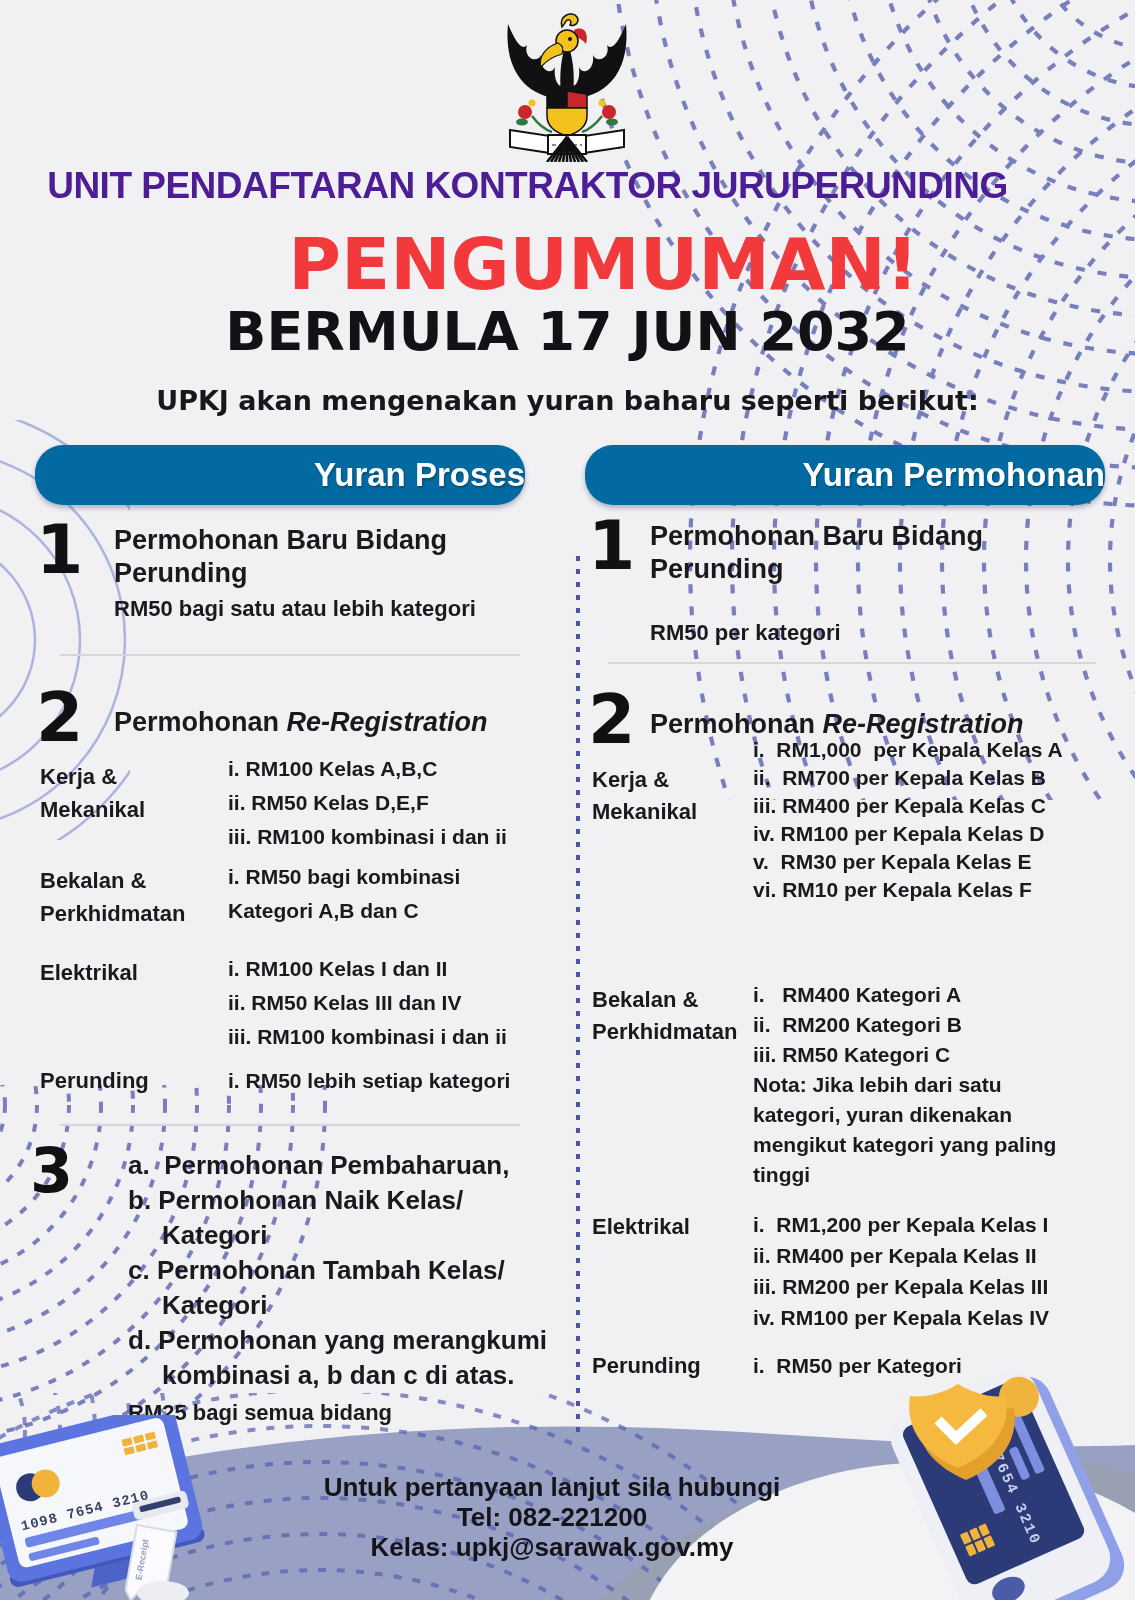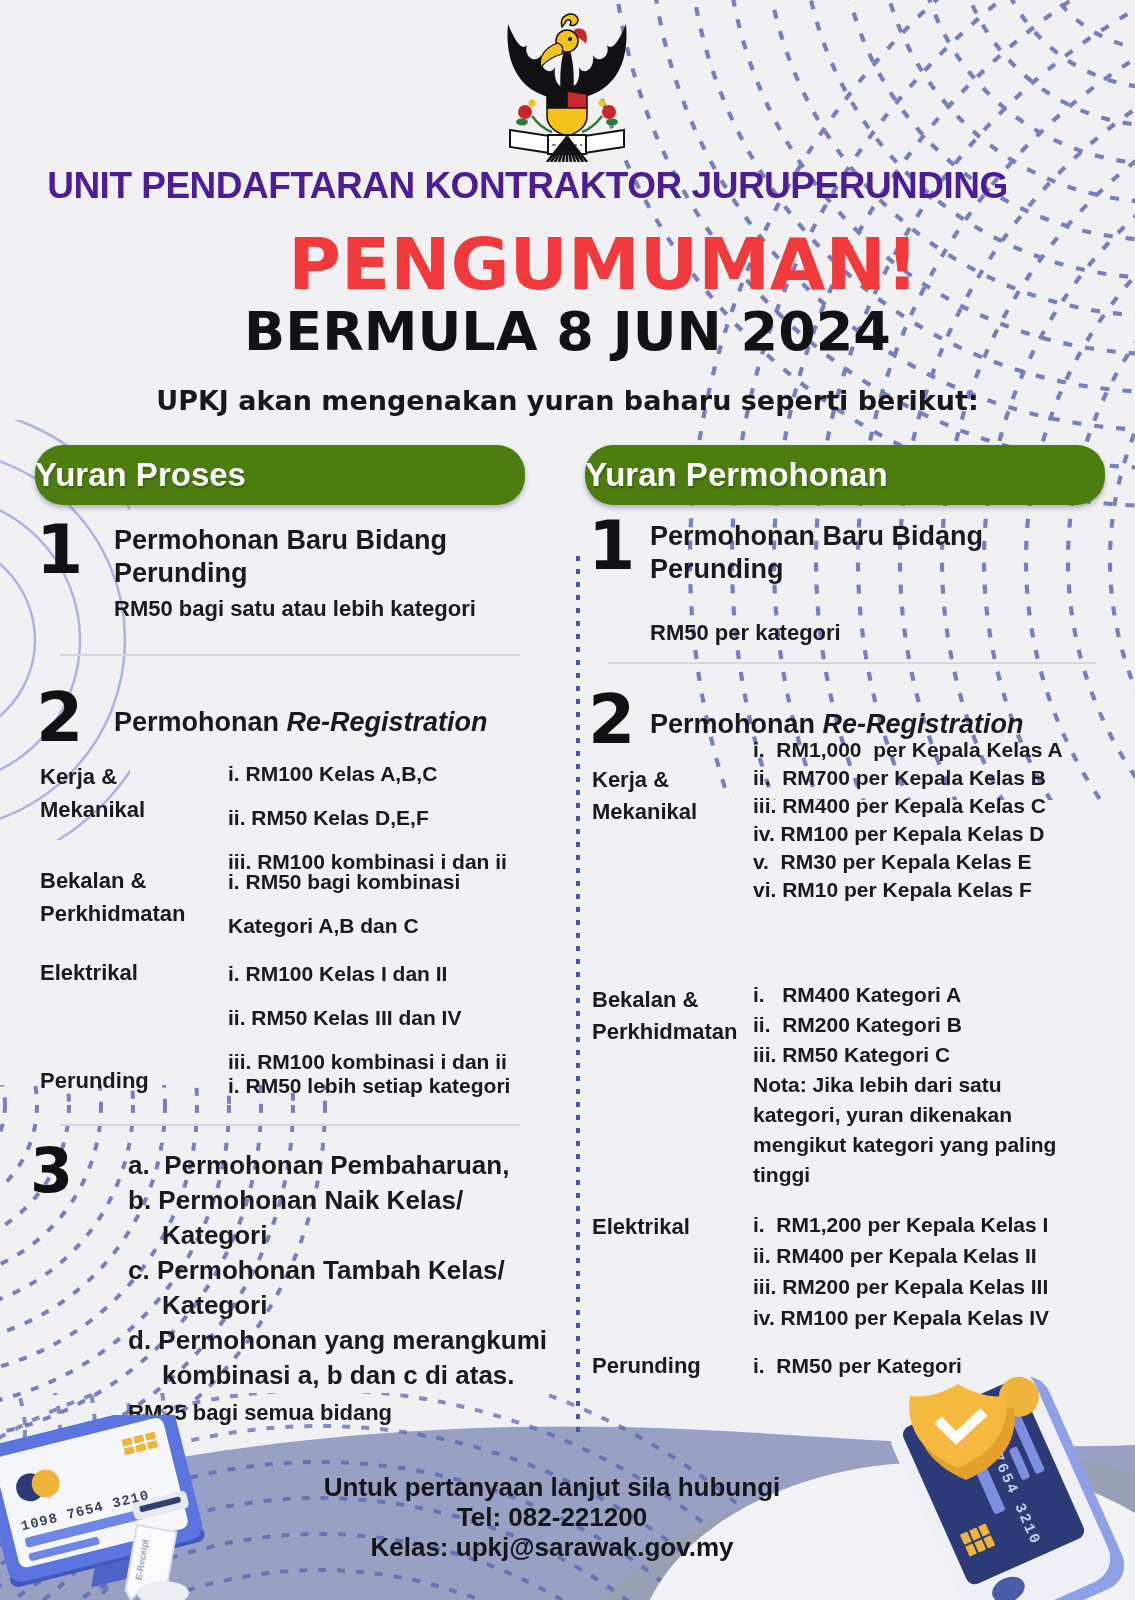--- a/index.html
+++ b/index.html
@@ -6,28 +6,28 @@
   #poster{position:relative;width:1135px;height:1600px;margin:0 auto;background:#f1f1f3;
           overflow:hidden;font-family:"Liberation Sans",sans-serif;color:#17171c;}
   .abs{position:absolute;}
   svg{display:block;}
   .org-title{width:1055px;text-align:center;font-weight:700;font-size:37px;letter-spacing:-0.5px;color:#4c1d95;}
   .announce{width:1135px;text-align:center;font-family:"DejaVu Sans",sans-serif;font-weight:900;
             font-size:72px;letter-spacing:0px;color:#f23a3c;padding-left:36px;}
   .bermula{width:1135px;text-align:center;font-family:"DejaVu Sans",sans-serif;font-weight:900;
            font-size:54px;color:#121216;}
   .subtitle{width:1135px;text-align:center;font-family:"DejaVu Sans",sans-serif;font-weight:700;font-size:27px;color:#17171c;}
-  .pill{background:#4d7c0f;border-radius:28px;box-shadow:0 3px 5px rgba(50,60,100,.35);
-        display:flex;align-items:center;justify-content:flex-start;}
+  .pill{background:#0369a1;border-radius:28px;box-shadow:0 3px 5px rgba(50,60,100,.35);
+        display:flex;align-items:center;justify-content:flex-end;}
   .pill span{color:#fff;font-weight:700;font-size:33px;text-shadow:1px 2px 2px rgba(0,0,0,.25);}
   .num{font-family:"DejaVu Sans",sans-serif;font-weight:900;font-size:68px;line-height:1;color:#111114;}
   .sec-title{font-weight:800;font-size:27px;line-height:33px;white-space:pre-wrap;color:#1a1a1e;}
   .sec-note{font-weight:700;font-size:22px;color:#1a1a1e;}
   .row-label{font-weight:700;font-size:22px;line-height:33px;white-space:pre-wrap;color:#1a1a1e;}
-  .row-items{font-weight:700;font-size:21px;line-height:44px;white-space:pre-wrap;color:#1a1a1e;}
+  .row-items{font-weight:700;font-size:21px;line-height:34px;white-space:pre-wrap;color:#1a1a1e;}
   .hr{height:2px;background:#d7d7da;}
   .vdivider{width:4px;background:repeating-linear-gradient(to bottom,#4b55a5 0 5px,transparent 5px 13px);}
   .list3-item{font-weight:800;font-size:26px;line-height:35px;white-space:pre-wrap;
               padding-left:34px;text-indent:-34px;color:#1a1a1e;}
   .footer-line{width:660px;text-align:center;font-weight:700;font-size:26px;line-height:30px;color:#141419;}
   .italic{font-style:italic;}
 </style>
 </head>
 <body>
 
@@ -161,21 +161,21 @@
       <line x1="75" y1="133" x2="79" y2="158"></line>
         <line x1="75" y1="133" x2="83" y2="158"></line>
       <line x1="75" y1="133" x2="87" y2="158"></line>
         <line x1="75" y1="133" x2="91" y2="158"></line>
       <line x1="75" y1="133" x2="95" y2="158"></line>
     </g>
   </svg>
 
   <div class="abs org-title" style="left:0;top:165px">UNIT PENDAFTARAN KONTRAKTOR JURUPERUNDING</div>
   <div class="abs announce" style="left:0;top:222px">PENGUMUMAN!</div>
-  <div class="abs bermula" style="left:0;top:300px">BERMULA 8 JUN 2024</div>
+  <div class="abs bermula" style="left:0;top:300px">BERMULA 17 JUN 2032</div>
   <div class="abs subtitle" style="left:0;top:385px">UPKJ akan mengenakan yuran baharu seperti berikut:</div>
 
   <div class="abs pill" style="left:35px;top:445px;width:490px;height:60px">
     <span>Yuran Proses</span>
   </div>
   <div class="abs pill" style="left:585px;top:445px;width:520px;height:60px">
     <span>Yuran Permohonan</span>
   </div>
 
   <div class="abs vdivider" style="left:576px;top:556px;height:880px"></div>

